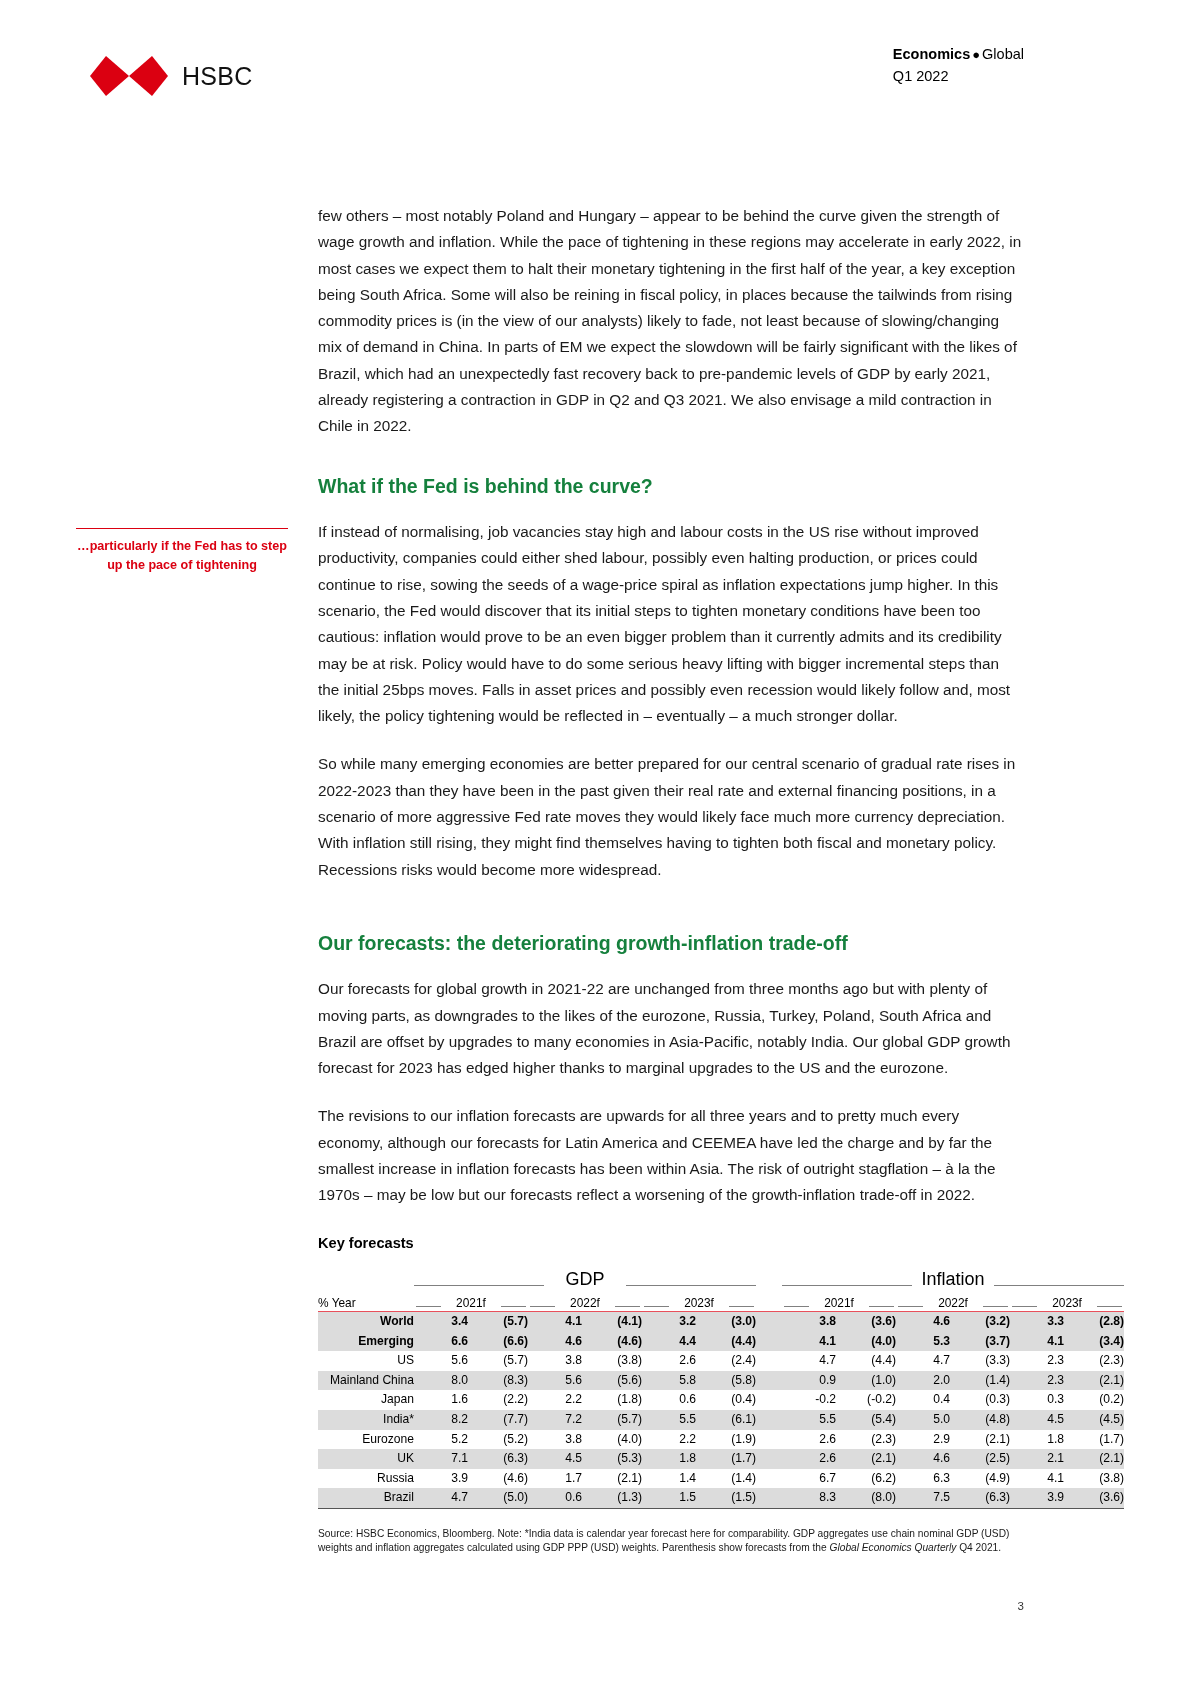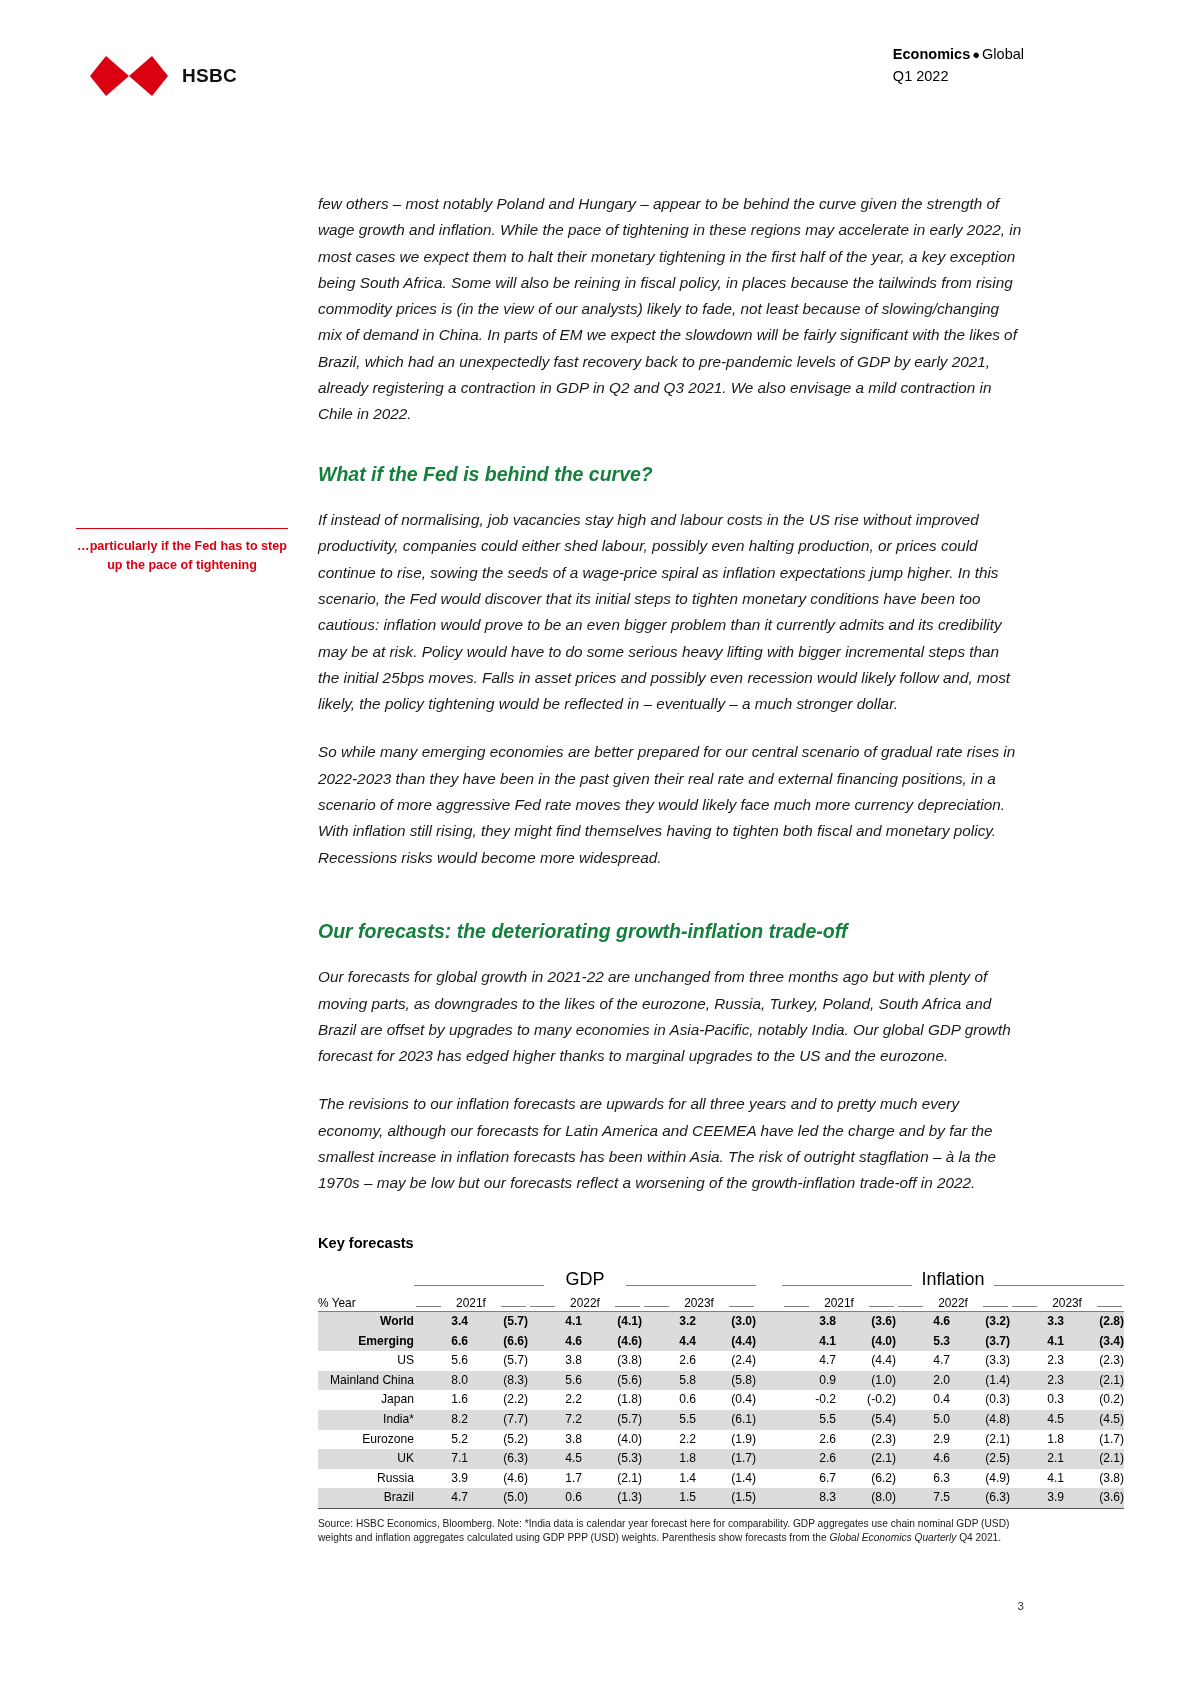--- a/index.html
+++ b/index.html
@@ -35,22 +35,22 @@
     align-items: center;
     gap: 14px;
   }
   .hsbc-mark {
     width: 78px;
     height: 46px;
     position: relative;
   }
   .hsbc-mark svg { display: block; }
   .hsbc-word {
-    font-size: 19px;
-    font-weight: bold;
+    font-size: 25px;
+    font-weight: normal;
     letter-spacing: 0.3px;
     color: #111111;
   }
   .header-right {
     position: absolute;
     right: 166px;
     top: 3px;
     font-size: 14.5px;
     line-height: 1.55;
   }
@@ -58,23 +58,22 @@
   .header-right .line1 .dot {
     font-weight: bold;
     font-size: 13px;
     padding: 0 2px;
   }
 
   
   .content {
     position: absolute;
     left: 318px;
-    top: 191px;
+    top: 203px;
     width: 706px;
-    font-style: italic;
   }
   p.body-text {
     font-size: 15.3px;
     line-height: 1.72;
     margin: 0 0 22px 0;
     color: #1a1a1a;
     text-align: left;
   }
   h2.section-heading {
     font-size: 19.5px;
@@ -190,21 +189,21 @@
   td.num { text-align: right; padding-right: 12px; }
   td.paren { text-align: right; padding-right: 14px; }
   .botline td {
     border-top: 1px solid #555555;
     height: 1px;
     padding: 0;
   }
   .source-note {
     font-size: 10.2px;
     line-height: 1.42;
-    margin-top: 7px;
+    margin-top: 17px;
     color: #1a1a1a;
   }
   .source-note i { font-style: italic; }
 
   
   .page-number {
     position: absolute;
     right: 166px;
     top: 1600px;
     font-size: 11.5px;

